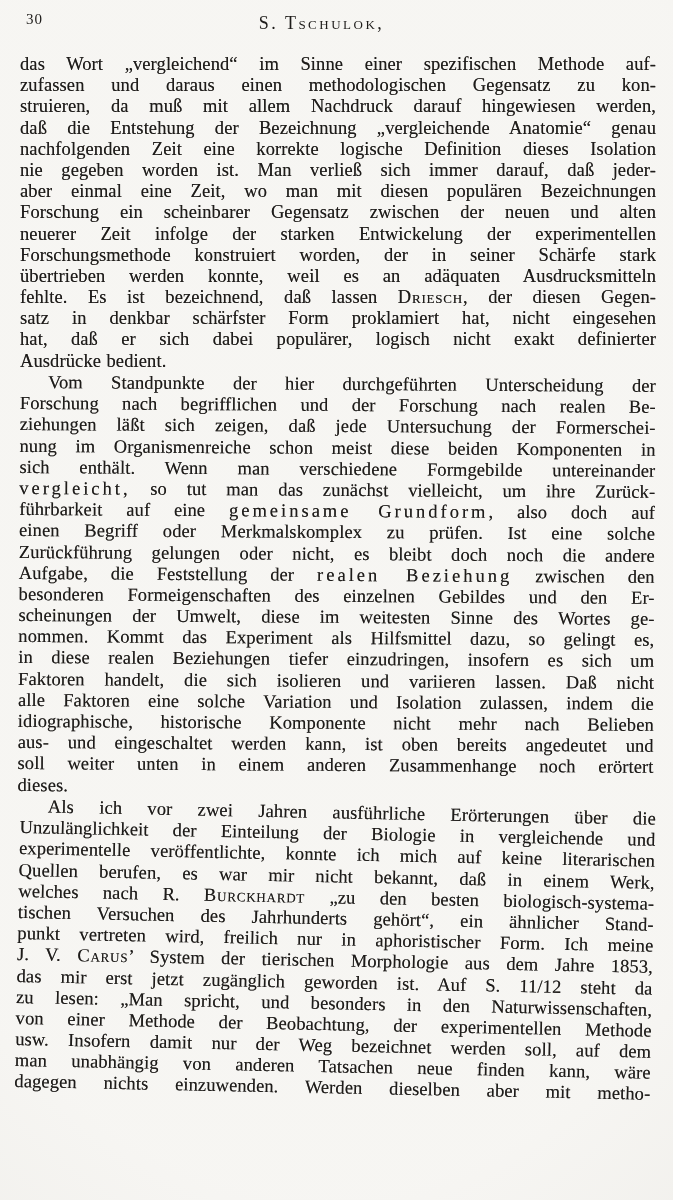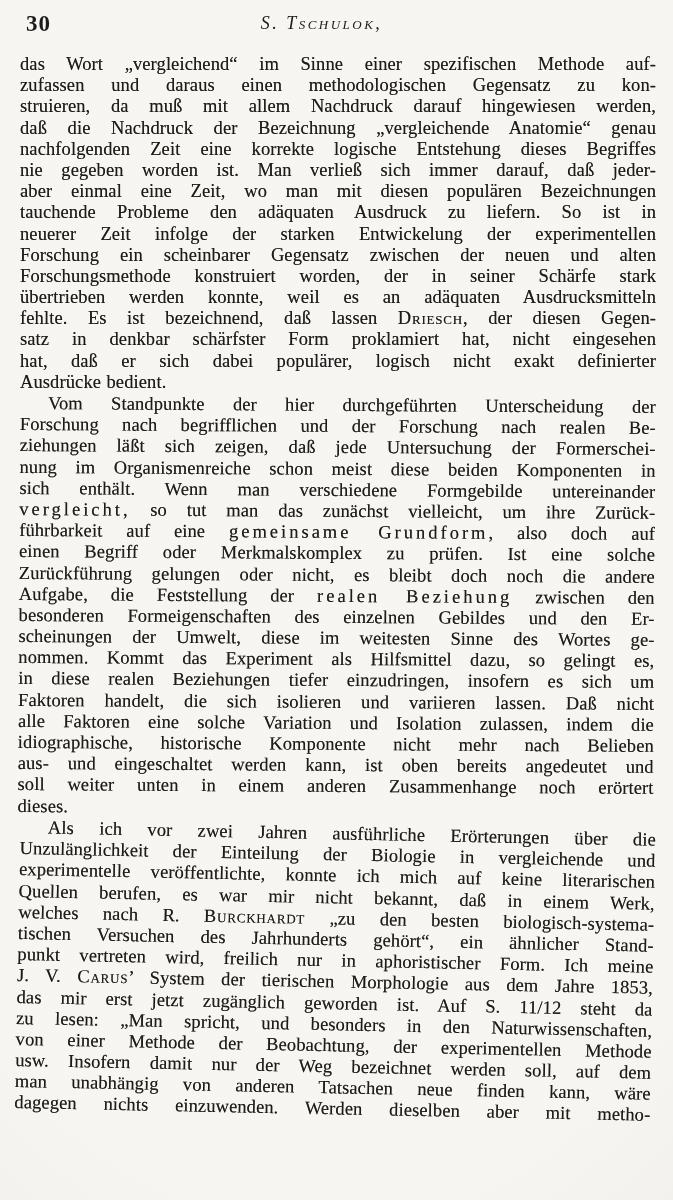--- a/index.html
+++ b/index.html
@@ -23,34 +23,32 @@
     position: absolute;
     top: 0;
     left: 0;
     right: 0;
     height: 48px;
   }
   .folio {
     position: absolute;
     left: 26px;
     top: 11px;
-    font-size: 23px;
+    font-size: 15px;
     letter-spacing: 1px;
-    font-weight: bold;
   }
   .running-head {
     position: absolute;
     left: 0;
     right: 30px;
     top: 13px;
     text-align: center;
     font-size: 18px;
     font-variant: small-caps;
     letter-spacing: 2.5px;
-    font-style: italic;
   }
   .page-body {
     position: absolute;
     top: 54px;
     left: 20px;
     width: 636px;
     text-shadow: 0 0 0.35px rgba(30,28,26,0.65);
   }
   .paragraph { margin: 0; }
   
@@ -89,27 +87,26 @@
 <div class="page">
   <div class="page-header">
     <span class="folio">30</span>
     <div class="running-head">S. Tschulok,</div>
   </div>
   <div class="page-body">
       <div class="paragraph">
         <div class="line"><span>das Wort „vergleichend“ im Sinne einer spezifischen Methode auf-</span></div>
         <div class="line"><span>zufassen und daraus einen methodologischen Gegensatz zu kon-</span></div>
         <div class="line"><span>struieren, da muß mit allem Nachdruck darauf hingewiesen werden,</span></div>
-        <div class="line"><span>daß die Nachdruck der Bezeichnung „vergleichende Anatomie“ genau</span></div>
-        <div class="line"><span>nachfolgenden Zeit eine korrekte logische Entstehung dieses Begriffes</span></div>
+        <div class="line"><span>daß die Entstehung der Bezeichnung „vergleichende Anatomie“ genau</span></div>
+        <div class="line"><span>nachfolgenden Zeit eine korrekte logische Definition dieses Isolation</span></div>
         <div class="line"><span>nie gegeben worden ist. Man verließ sich immer darauf, daß jeder-</span></div>
         <div class="line"><span>aber einmal eine Zeit, wo man mit diesen populären Bezeichnungen</span></div>
-        <div class="line"><span>tauchende Probleme den adäquaten Ausdruck zu liefern. So ist in</span></div>
+        <div class="line"><span>Forschung ein scheinbarer Gegensatz zwischen der neuen und alten</span></div>
         <div class="line"><span>neuerer Zeit infolge der starken Entwickelung der experimentellen</span></div>
-        <div class="line"><span>Forschung ein scheinbarer Gegensatz zwischen der neuen und alten</span></div>
         <div class="line"><span>Forschungsmethode konstruiert worden, der in seiner Schärfe stark</span></div>
         <div class="line"><span>übertrieben werden konnte, weil es an adäquaten Ausdrucksmitteln</span></div>
         <div class="line"><span>fehlte. Es ist bezeichnend, daß lassen </span><span class="sc">Driesch</span><span>, der diesen Gegen-</span></div>
         <div class="line"><span>satz in denkbar schärfster Form proklamiert hat, nicht eingesehen</span></div>
         <div class="line"><span>hat, daß er sich dabei populärer, logisch nicht exakt definierter</span></div>
         <div class="line no-justify"><span>Ausdrücke bedient.</span></div>
       </div>
       <div class="paragraph">
         <div class="line indent"><span>Vom Standpunkte der hier durchgeführten Unterscheidung der</span></div>
         <div class="line"><span>Forschung nach begrifflichen und der Forschung nach realen Be-</span></div>

